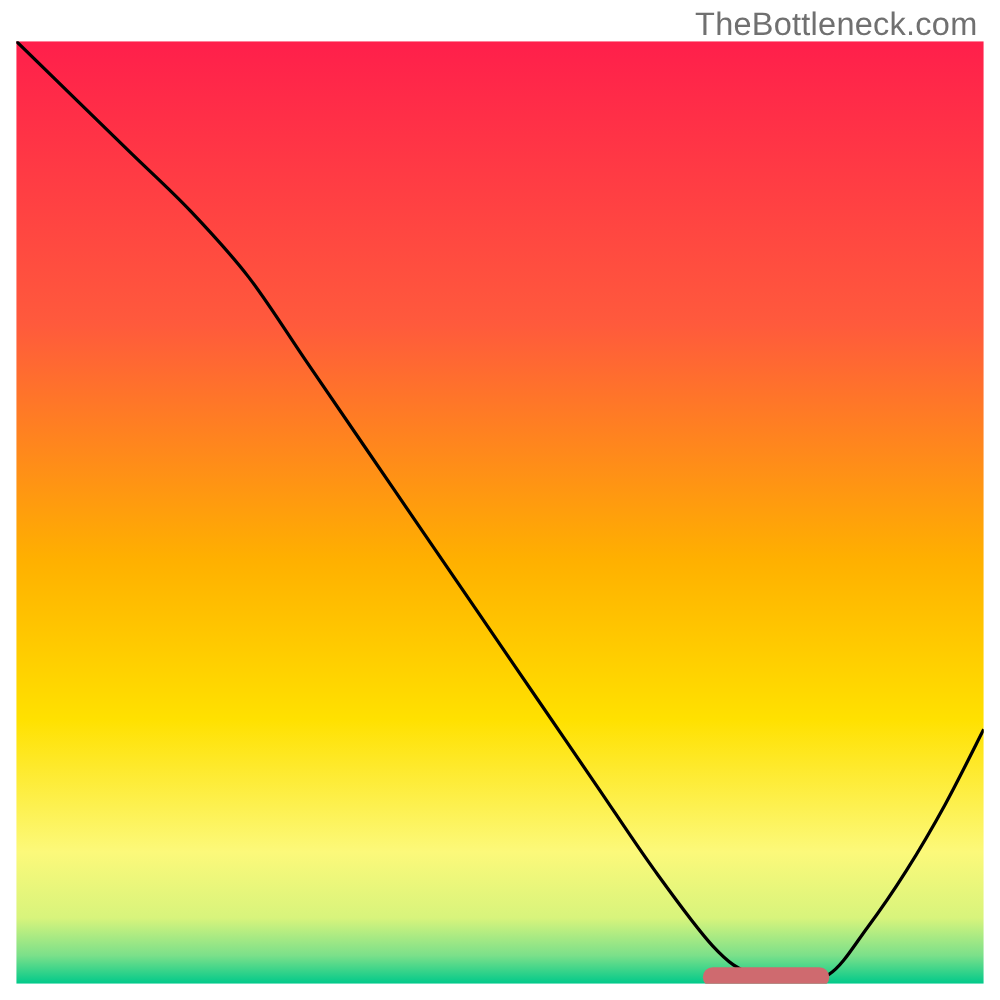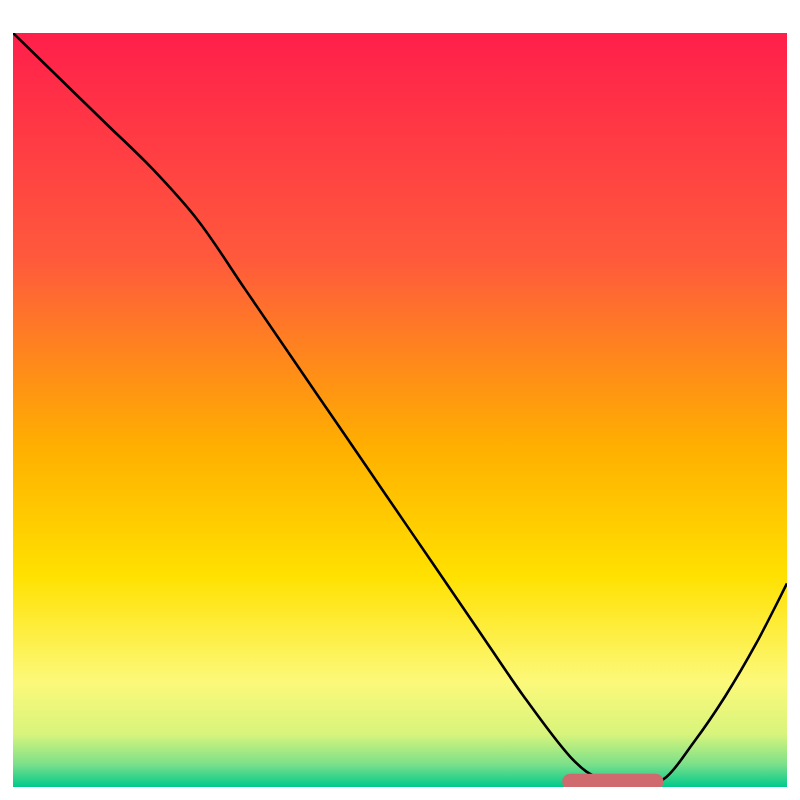--- a/index.html
+++ b/index.html
@@ -30,20 +30,21 @@
     top: 33px;
     width: 774px;
     height: 754px;
   }
   svg { display: block; }
 </style>
 </head>
 <body>
 <div class="wrap">
 
+  <div class="watermark">TheBottleneck.com</div>
 
   <div class="plot">
     <svg id="chart-svg" viewBox="0 0 100 100" preserveAspectRatio="none" width="774" height="754">
       <defs>
         <linearGradient id="bg-grad" x1="0" y1="0" x2="0" y2="1">
             <stop offset="0%" stop-color="#ff1f4b"></stop>
             <stop offset="30%" stop-color="#ff5a3c"></stop>
             <stop offset="55%" stop-color="#ffb000"></stop>
             <stop offset="72%" stop-color="#ffe100"></stop>
             <stop offset="86%" stop-color="#fcf97a"></stop>

